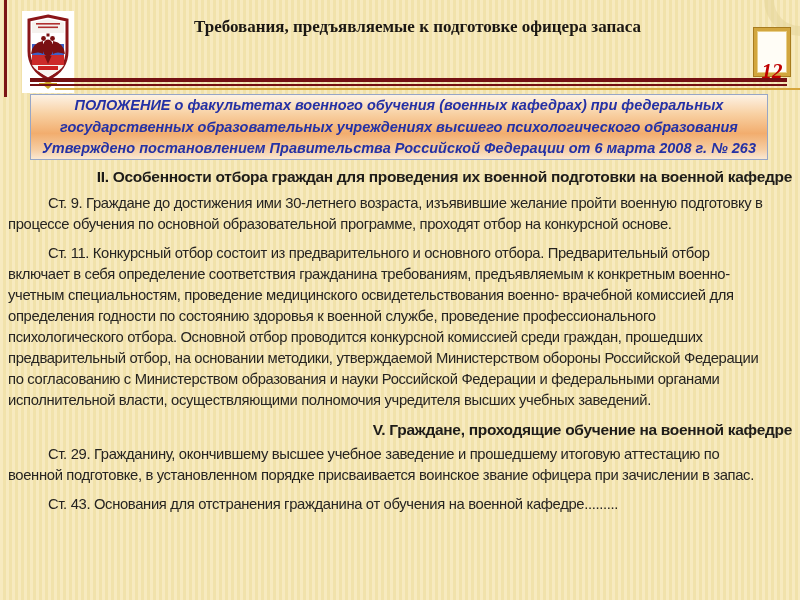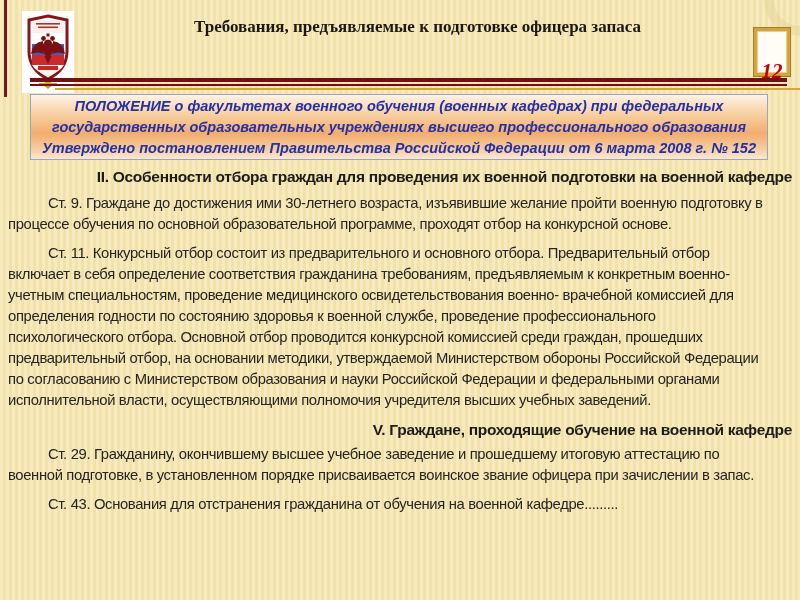--- a/index.html
+++ b/index.html
@@ -36,21 +36,21 @@
 
   .rule { position:absolute; }
   .rule-thick { left:30px; right:13px; top:78px; height:4px; background:#741013; }
   .rule-thin  { left:30px; right:13px; top:84px; height:2px; background:#741013; }
   .rule-gold  { left:55px; right:0;    top:88px; height:2px; background:#d6a63c; }
 
   .banner {
     position:absolute; left:30px; top:94px; width:738px; height:66px; box-sizing:border-box;
     border:1px solid #97a6c6;
     background:linear-gradient(180deg,#fdf2e4 0%,#f8d0a2 30%,#f2ad6e 60%,#f6cda2 85%,#fbe8d2 100%);
-    display:flex; flex-direction:column; justify-content:center; text-align:center;
+    display:flex; flex-direction:column; justify-content:space-between; text-align:center;
   }
   .banner .banner-line {
     color:#2431a5; font-weight:bold; font-style:italic;
     font-size:14.5px; line-height:21px; white-space:nowrap;
   }
 
   .content { position:absolute; left:8px; top:166px; width:784px; color:#262421; }
   .content h2 {
     margin:0 0 6px 0; text-align:right; font-size:15.5px; font-weight:bold;
     letter-spacing:-0.3px; line-height:21px; color:#1e1c19;
@@ -106,22 +106,22 @@
   <div class="page-badge">
     <span>12</span>
   </div>
 
   <div class="rule rule-thick"></div>
   <div class="rule rule-thin"></div>
   <div class="rule rule-gold"></div>
 
   <div class="banner">
     <div class="banner-line">ПОЛОЖЕНИЕ о факультетах военного обучения (военных кафедрах) при федеральных</div>
-    <div class="banner-line">государственных образовательных учреждениях высшего профессионального образования</div>
-    <div class="banner-line">Утверждено постановлением Правительства Российской Федерации от 6 марта 2008 г. № 152</div>
+    <div class="banner-line">государственных образовательных учреждениях высшего психологического образования</div>
+    <div class="banner-line">Утверждено постановлением Правительства Российской Федерации от 6 марта 2008 г. № 263</div>
   </div>
 
   <div class="content">
     <h2>II. Особенности отбора граждан для проведения их военной подготовки на военной кафедре</h2>
     <p>Ст. 9. Граждане до достижения ими 30-летнего возраста, изъявившие желание пройти военную подготовку в процессе обучения по основной образовательной программе, проходят отбор на конкурсной основе.</p>
     <p>Ст. 11. Конкурсный отбор состоит из предварительного и основного отбора. Предварительный отбор включает в себя определение соответствия гражданина требованиям, предъявляемым к конкретным военно-учетным специальностям, проведение медицинского освидетельствования военно- врачебной комиссией для определения годности по состоянию здоровья к военной службе, проведение профессионального психологического отбора. Основной отбор проводится конкурсной комиссией среди граждан, прошедших предварительный отбор, на основании методики, утверждаемой Министерством обороны Российской Федерации по согласованию с Министерством образования и науки Российской Федерации и федеральными органами исполнительной власти, осуществляющими полномочия учредителя высших учебных заведений.</p>
     <h2 class="second">V. Граждане, проходящие обучение на военной кафедре</h2>
     <p>Ст. 29. Гражданину, окончившему высшее учебное заведение и прошедшему итоговую аттестацию по военной подготовке, в установленном порядке присваивается воинское звание офицера при зачислении в запас.</p>
     <p>Ст. 43. Основания для отстранения гражданина от обучения на военной кафедре.........</p>
   </div>

